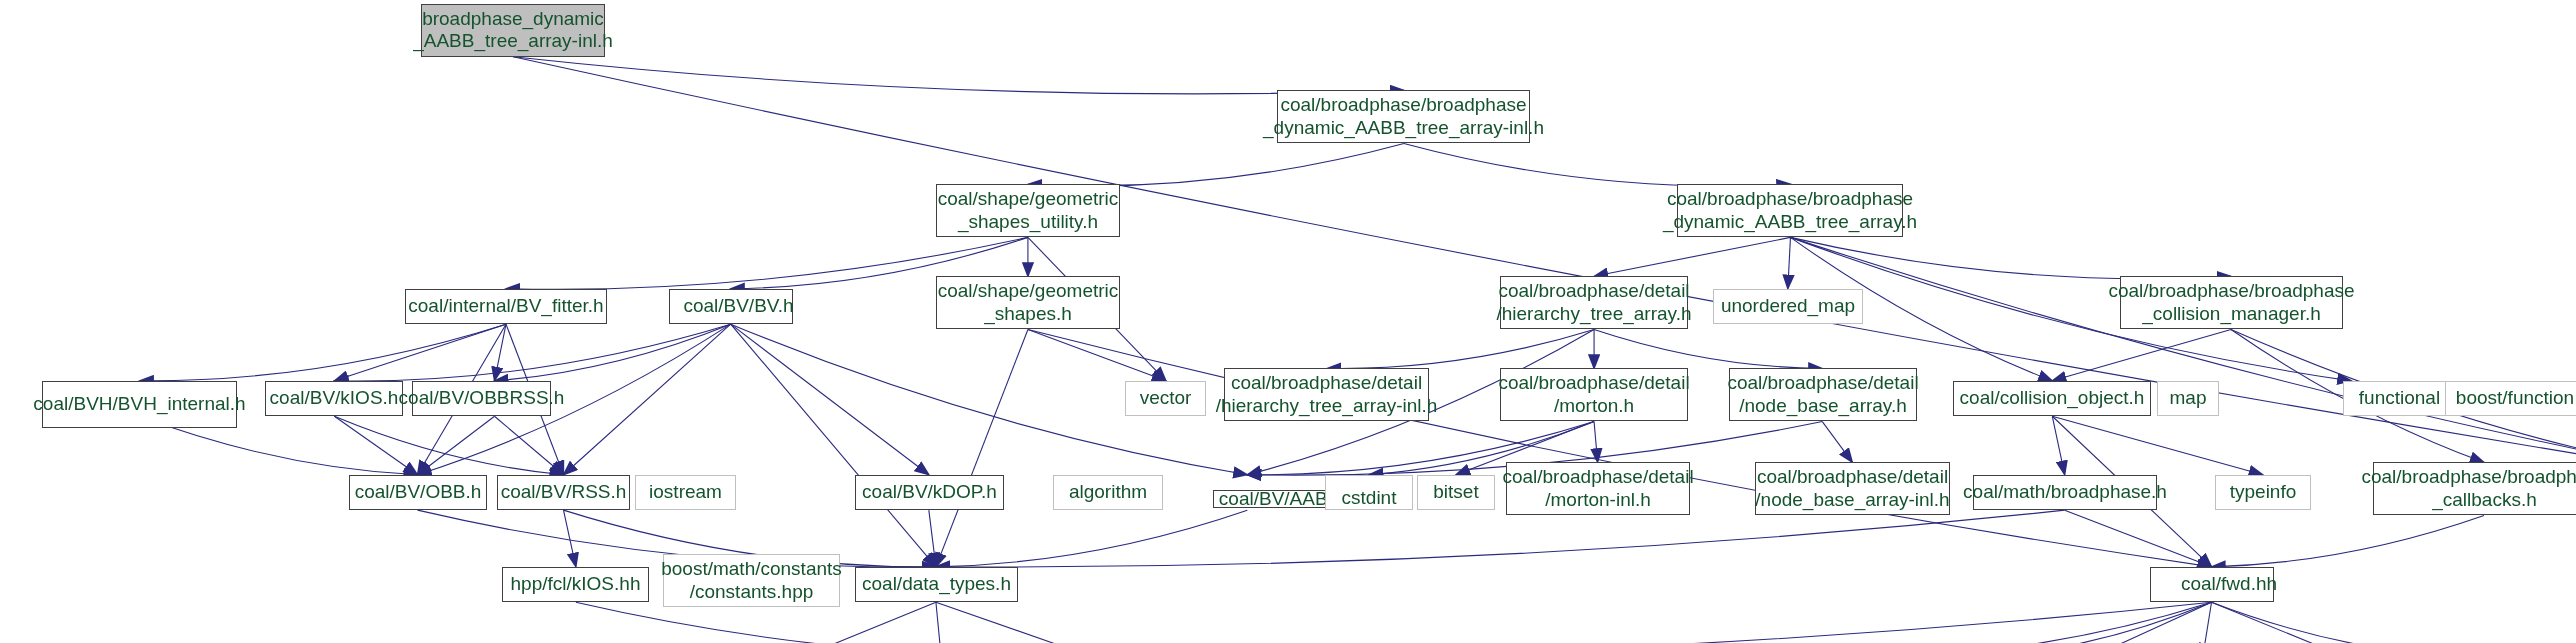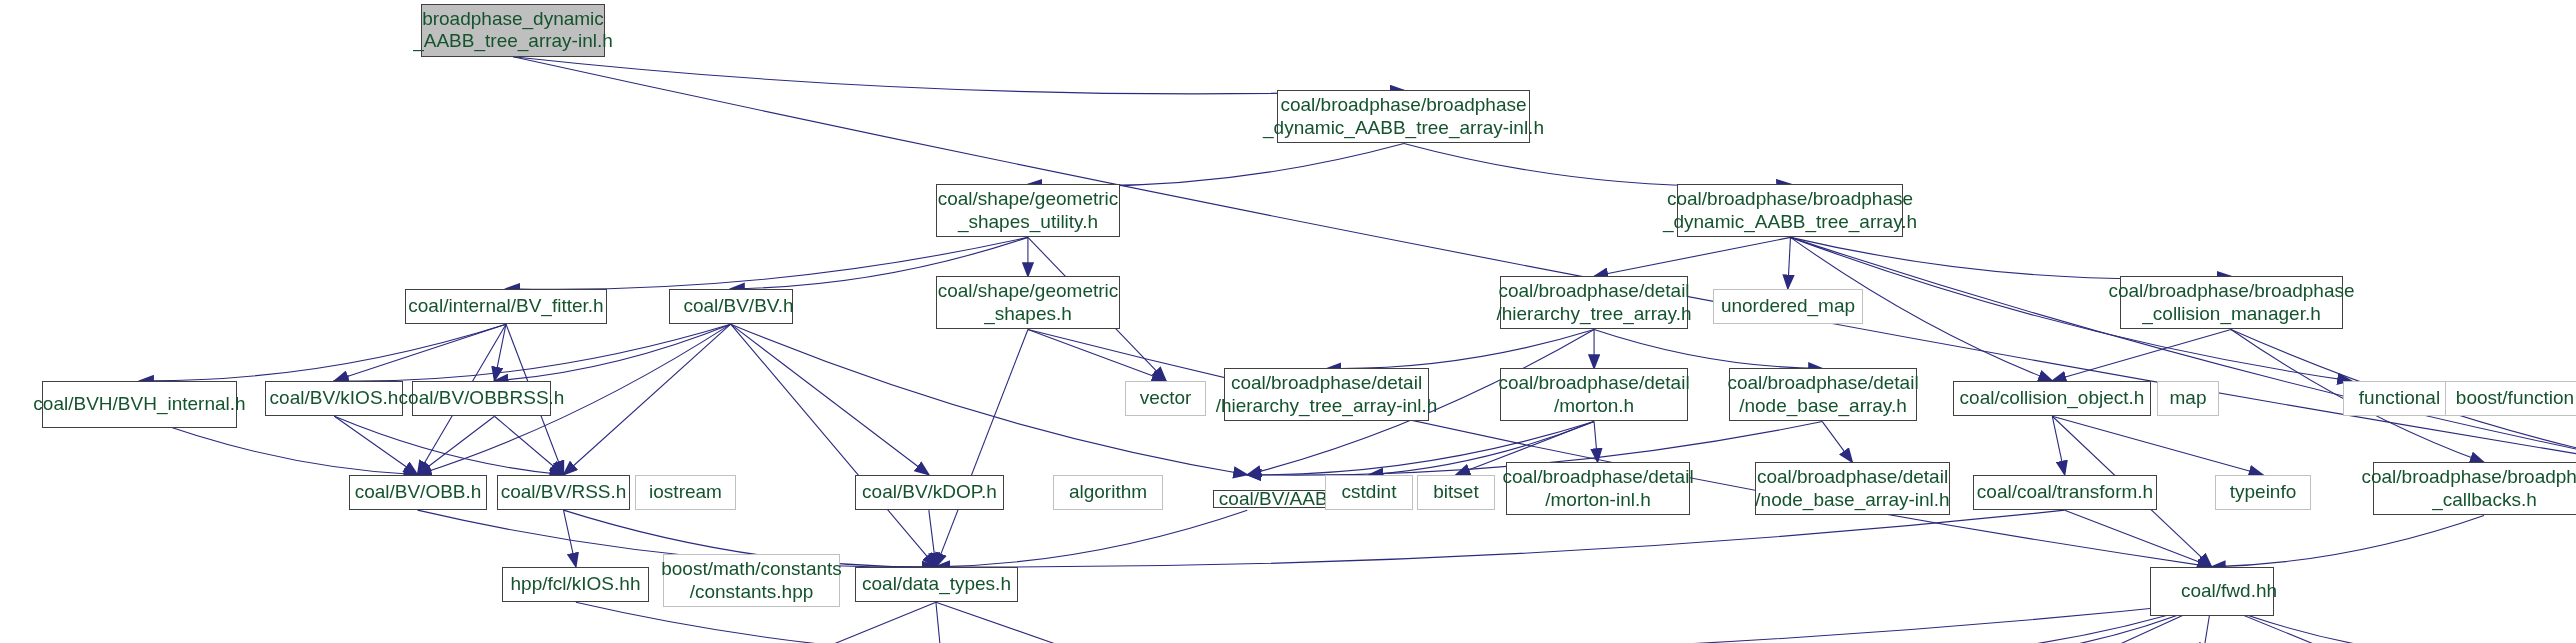--- a/index.html
+++ b/index.html
@@ -163,29 +163,29 @@
     <div class="node hdr" style="left: 1953px; top: 381px; width: 198px; height: 35px;"><span class="node-label">coal/collision_object.h</span></div>
     <div class="node sys" style="left: 2157px; top: 381px; width: 62px; height: 35px;"><span class="node-label">map</span></div>
     <div class="node sys" style="left: 2295px; top: 381px; width: 113px; height: 35px; margin-left: 48px;"><span class="node-label">functional</span></div>
     <div class="node sys" style="left: 2445px; top: 381px; width: 177px; height: 35px;"><span class="node-label">boost/function.hpp</span></div>
     <div class="node hdr" style="left: 349px; top: 475px; width: 138px; height: 35px;"><span class="node-label">coal/BV/OBB.h</span></div>
     <div class="node hdr" style="left: 497px; top: 475px; width: 133px; height: 35px;"><span class="node-label">coal/BV/RSS.h</span></div>
     <div class="node sys" style="left: 635px; top: 475px; width: 101px; height: 35px;"><span class="node-label">iostream</span></div>
     <div class="node hdr" style="left: 855px; top: 475px; width: 149px; height: 35px;"><span class="node-label">coal/BV/kDOP.h</span></div>
     <div class="node sys" style="left: 1053px; top: 475px; width: 110px; height: 35px;"><span class="node-label">algorithm</span></div>
     <div class="node hdr" style="left: 1173px; top: 490px; width: 149px; height: 18px; margin-left: 40px;"><span class="node-label">coal/BV/AABB.h</span></div>
-    <div class="node sys" style="left: 1325px; top: 475px; width: 88px; height: 35px;"><span class="node-label">cstdint</span></div>
+    <div class="node sys" style="left: 1325px; top: 475px; width: 88px; height: 35px; align-items: flex-end;"><span class="node-label">cstdint</span></div>
     <div class="node sys" style="left: 1417px; top: 475px; width: 78px; height: 35px;"><span class="node-label">bitset</span></div>
     <div class="node hdr" style="left: 1506px; top: 462px; width: 184px; height: 53px;"><span class="node-label">coal/broadphase/detail
 /morton-inl.h</span></div>
     <div class="node hdr" style="left: 1755px; top: 462px; width: 195px; height: 53px;"><span class="node-label">coal/broadphase/detail
 /node_base_array-inl.h</span></div>
-    <div class="node hdr" style="left: 1973px; top: 475px; width: 184px; height: 35px;"><span class="node-label">coal/coal/transform.h</span></div>
+    <div class="node hdr" style="left: 1973px; top: 475px; width: 184px; height: 35px;"><span class="node-label">coal/math/broadphase.h</span></div>
     <div class="node sys" style="left: 2215px; top: 475px; width: 96px; height: 35px;"><span class="node-label">typeinfo</span></div>
     <div class="node hdr" style="left: 2373px; top: 462px; width: 223px; height: 53px;"><span class="node-label">coal/broadphase/broadphase
 _callbacks.h</span></div>
     <div class="node hdr" style="left: 502px; top: 567px; width: 147px; height: 35px;"><span class="node-label">hpp/fcl/kIOS.hh</span></div>
     <div class="node sys" style="left: 663px; top: 554px; width: 177px; height: 53px;"><span class="node-label">boost/math/constants
 /constants.hpp</span></div>
     <div class="node hdr" style="left: 855px; top: 567px; width: 163px; height: 35px;"><span class="node-label">coal/data_types.h</span></div>
-    <div class="node hdr" style="left: 2150px; top: 567px; width: 124px; height: 49px; padding-left: 34px;"><span class="node-label">coal/fwd.hh</span></div>
+    <div class="node hdr" style="left: 2150px; top: 567px; width: 124px; height: 35px; padding-left: 34px;"><span class="node-label">coal/fwd.hh</span></div>
   </div>
 
 
 </body></html>

